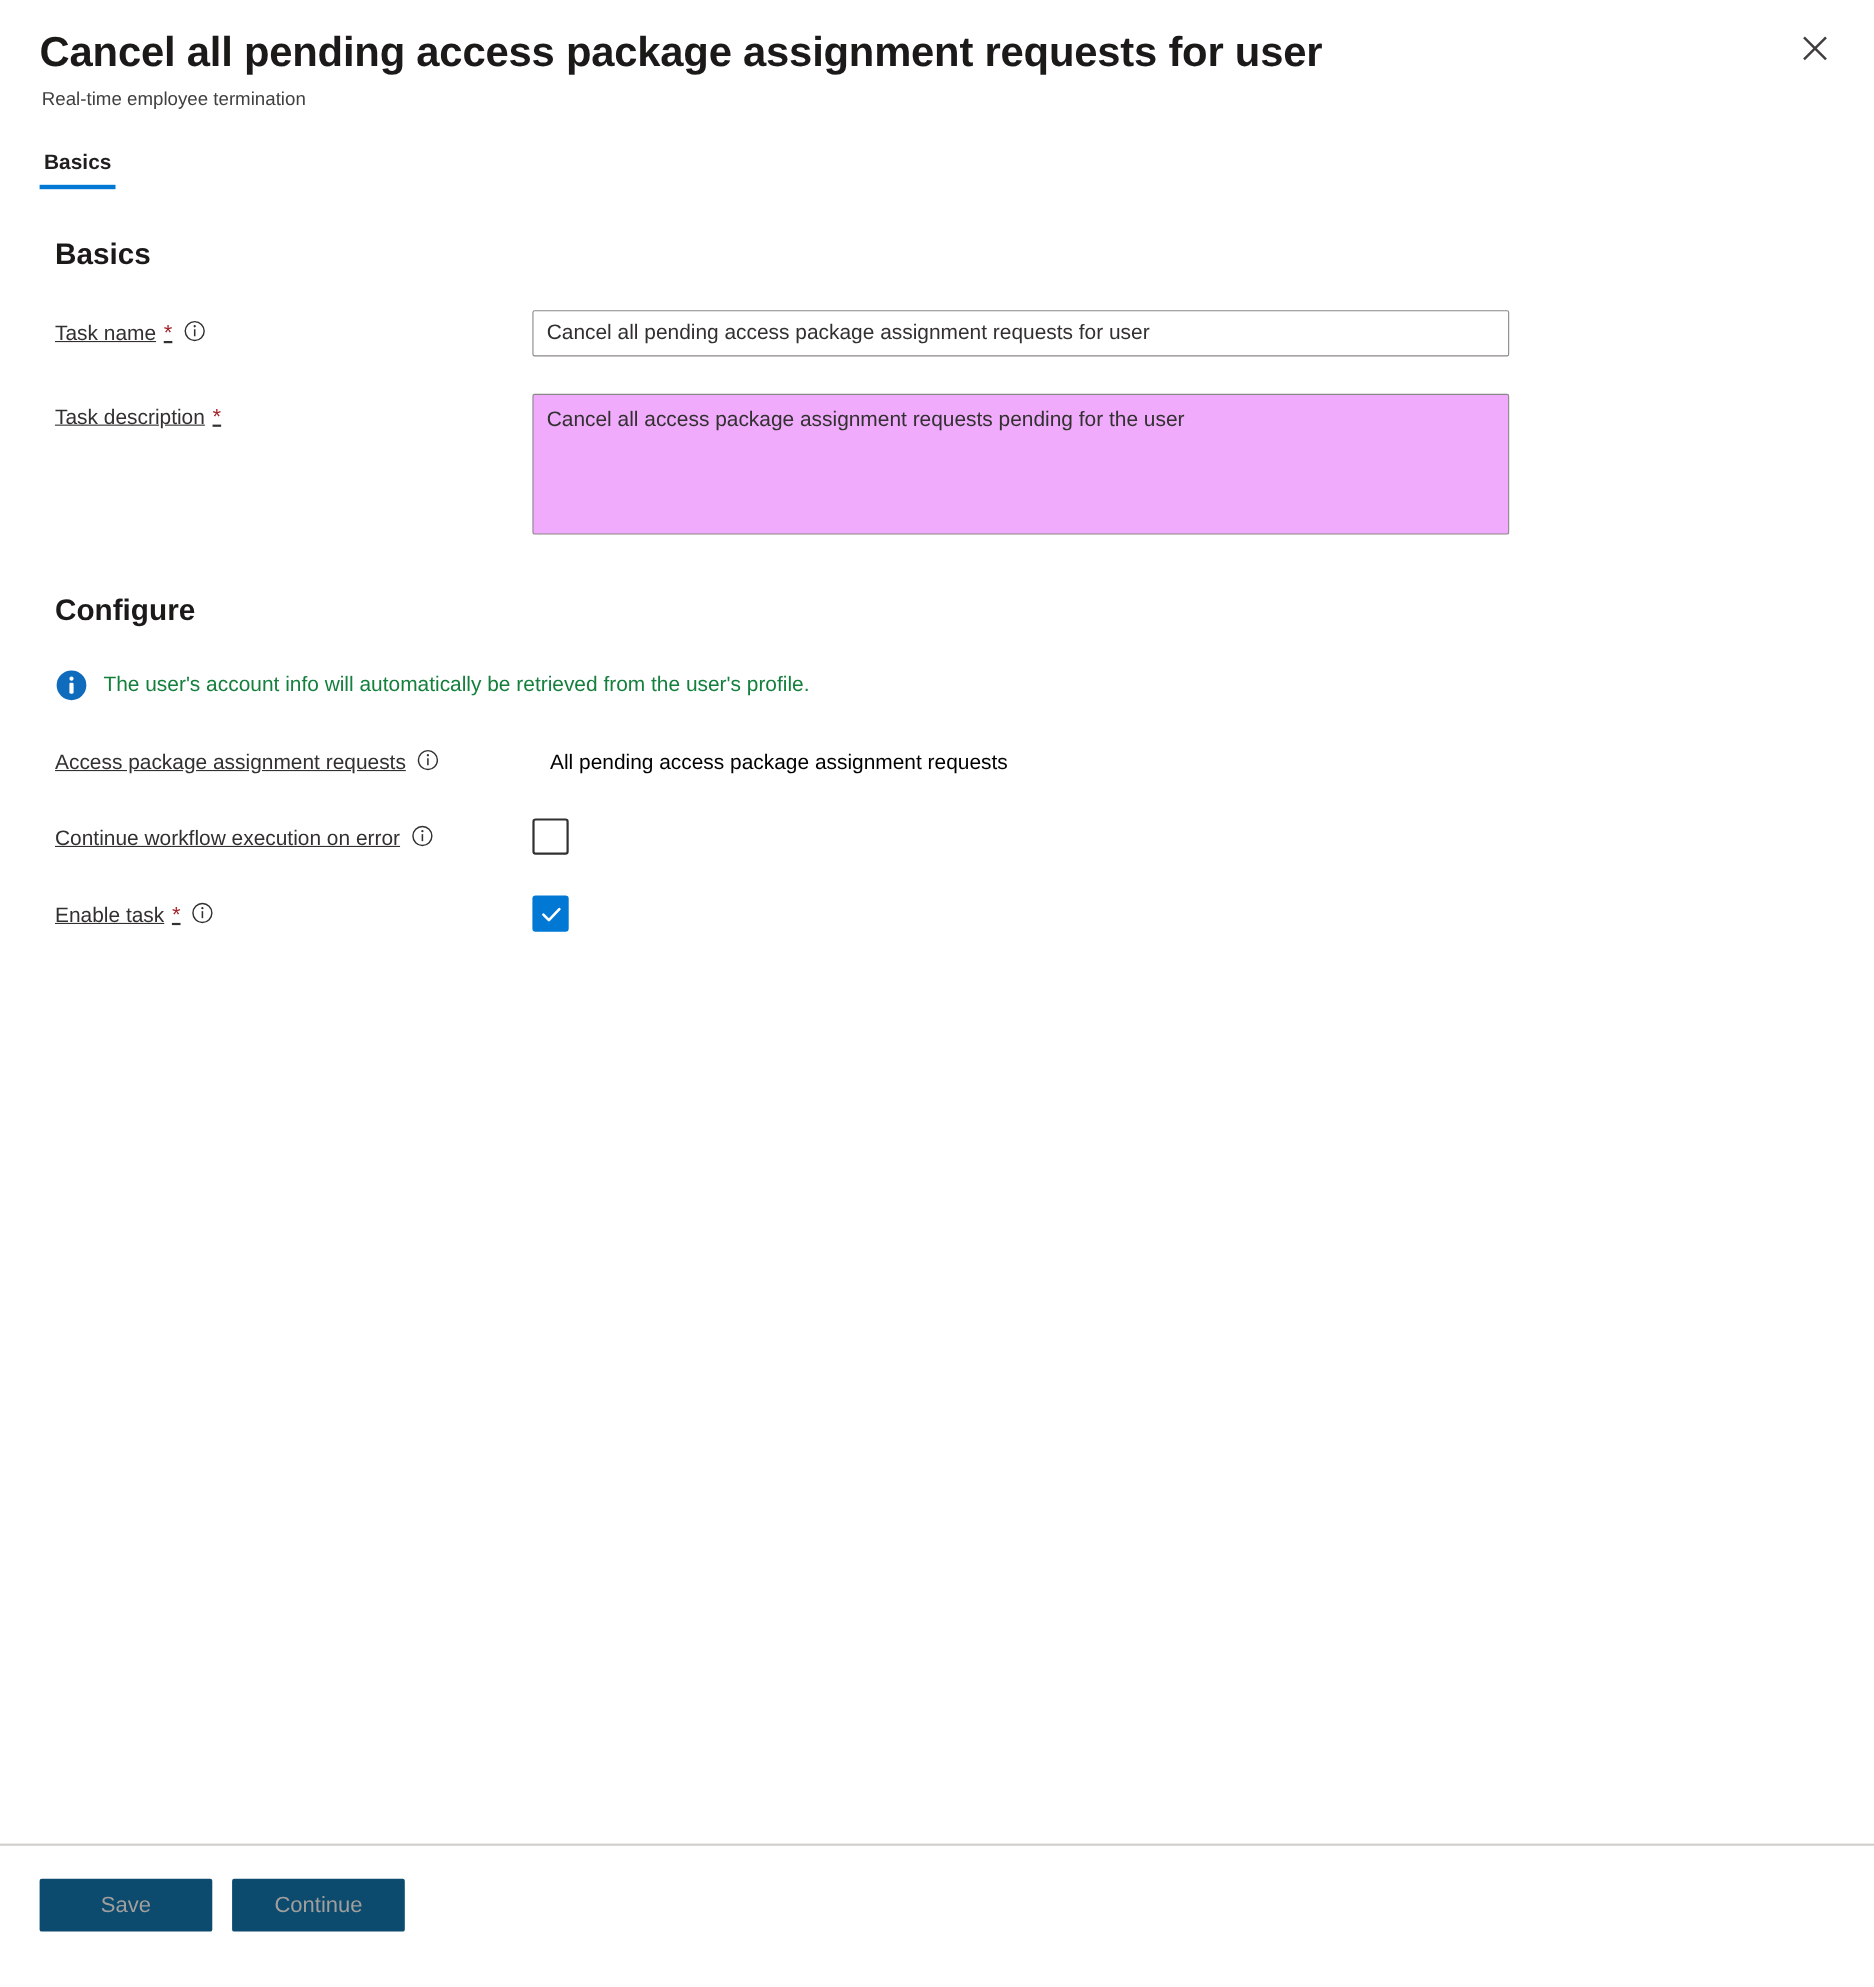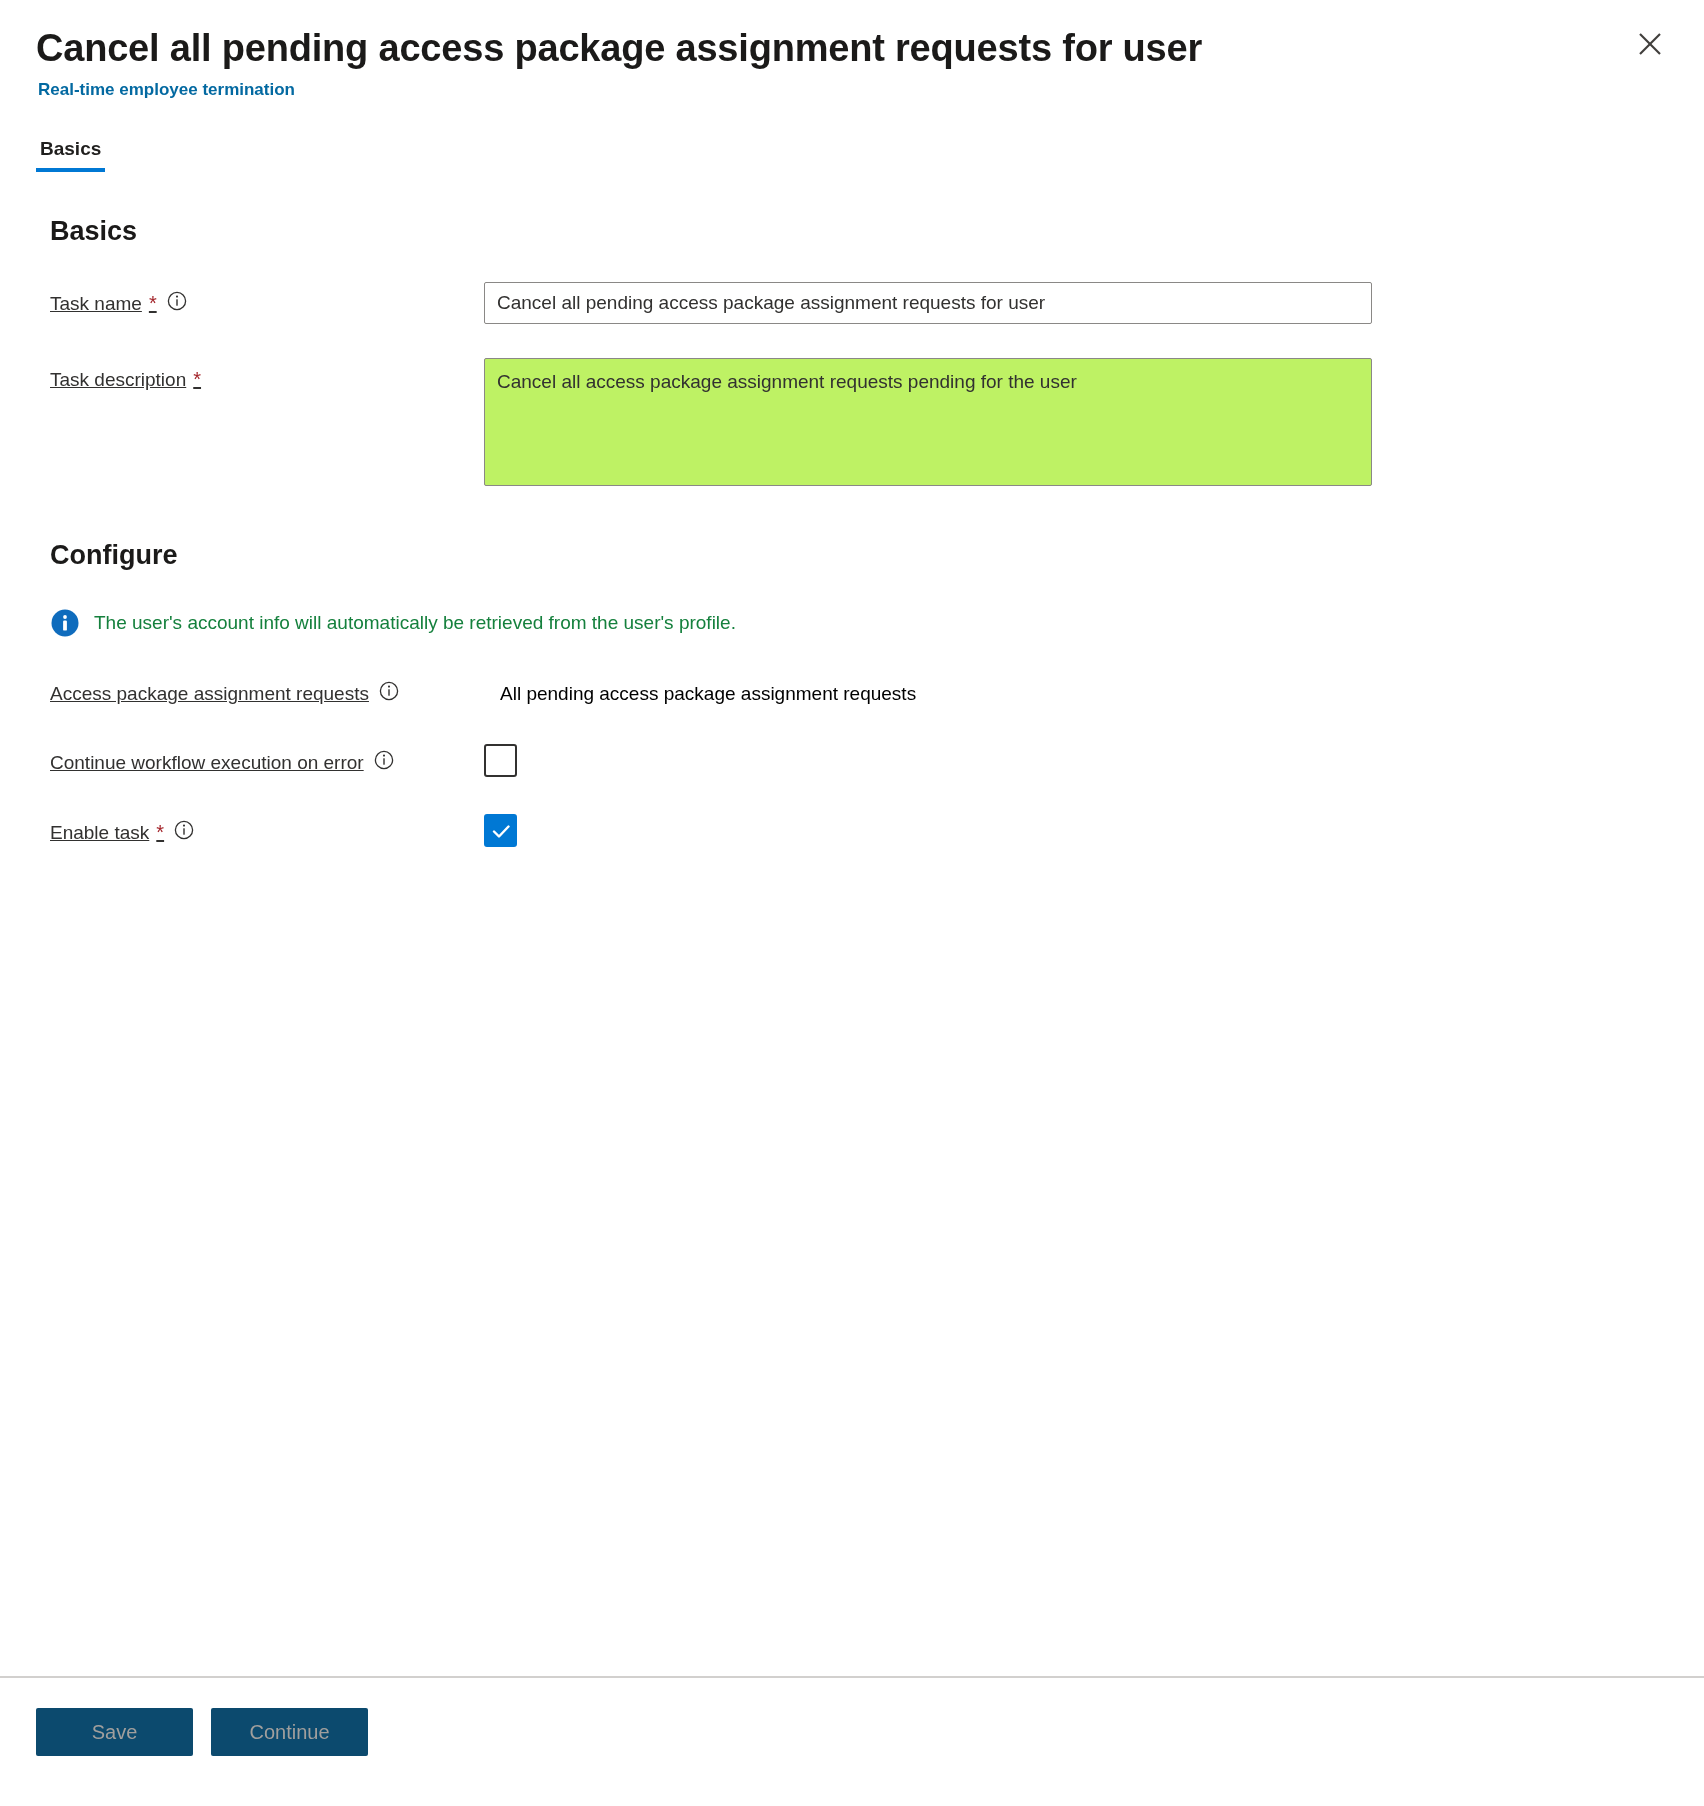--- a/index.html
+++ b/index.html
@@ -36,23 +36,23 @@
     font-weight: 600;
     line-height: 48px;
     letter-spacing: -0.2px;
     color: #1b1a19;
     margin: 0;
     padding-top: 6px;
     max-width: 1520px;
   }
   .subtitle {
     font-size: 17px;
-    font-weight: 700;
+    font-weight: 400;
     line-height: 24px;
-    color: #0369a1;
+    color: #404040;
     margin: 6px 0 0 2px;
   }
   .close-button {
     position: absolute;
     top: 20px;
     right: 30px;
     width: 48px;
     height: 48px;
     display: flex;
     align-items: center;
@@ -164,21 +164,21 @@
     color: #323130;
     padding: 0 12px;
     outline: none;
   }
   .text-area {
     width: 888px;
     height: 128px;
     box-sizing: border-box;
     border: 1px solid #8a8886;
     border-radius: 2px;
-    background: #bef264;
+    background: #f0abfc;
     font-family: inherit;
     font-size: 19px;
     line-height: 26px;
     color: #323130;
     padding: 10px 12px;
     resize: none;
     outline: none;
   }
 
   

